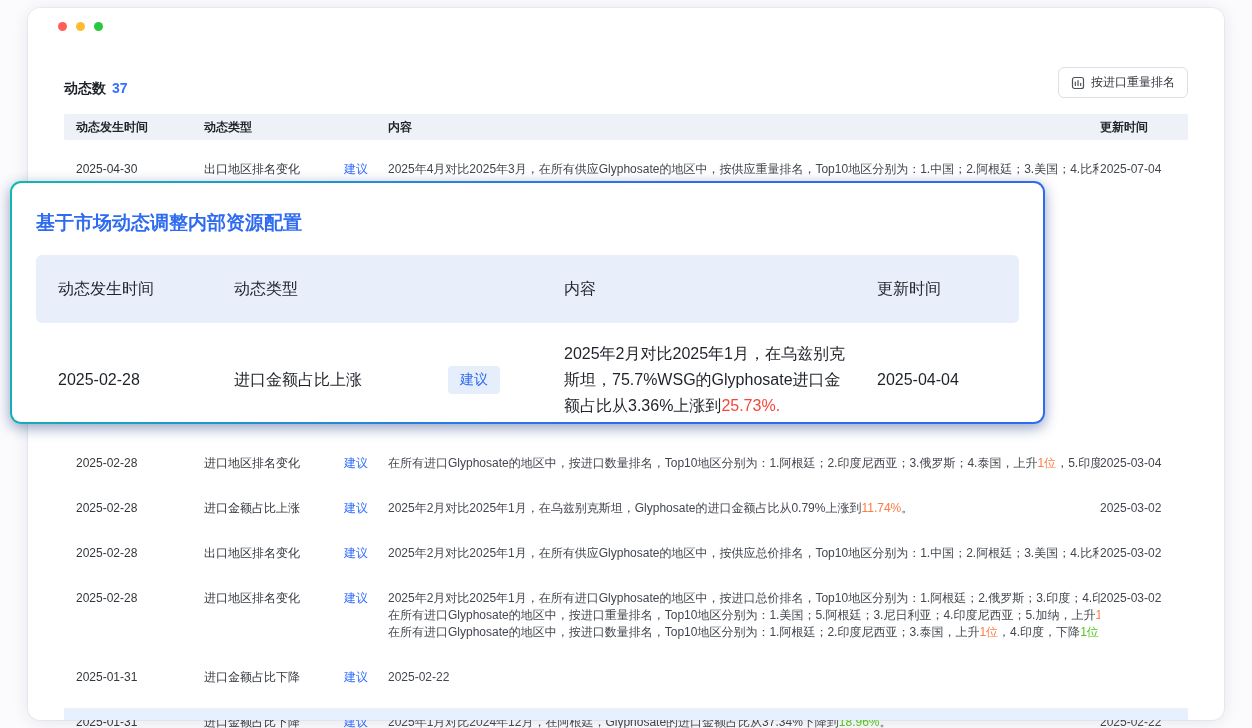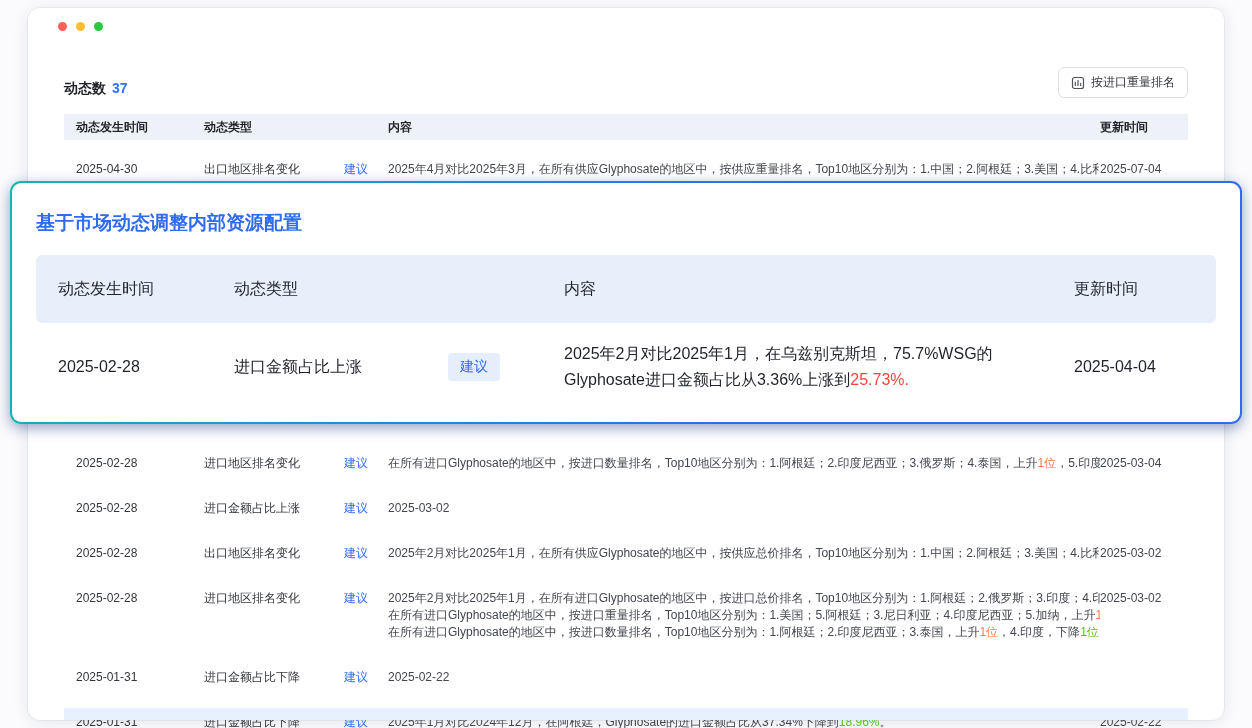--- a/index.html
+++ b/index.html
@@ -37,21 +37,21 @@
   .td-content .cline { white-space:nowrap; overflow:hidden; line-height:17px; }
 
   .c-red { color:#f5483b; } .c-orange { color:#ff7a45; } .c-green { color:#52c41a; }
 
   .overlay-spacer { height:249px; }
 
   .bottom-row-highlight { position:absolute; left:36px; right:36px; bottom:0; height:12px;
     background:#e7f1fd; }
 
   
-  .overlay { position:absolute; left:10px; top:181px; width:1232px; height:243px;
+  .overlay { position:absolute; left:10px; top:181px; width:1035px; height:243px;
     border-radius:11px; padding:2px;
     background:linear-gradient(110deg,#12b7b0 0%, #2e6bf0 60%, #2e6bf0 100%);
     box-shadow:0 4px 14px rgba(18,47,120,.45); }
   .overlay-inner { background:#fff; border-radius:9px; width:100%; height:100%;
     padding:26px 24px 0 24px; overflow:hidden; }
   .overlay-title { font-size:19px; font-weight:700; color:#2e6bf0; line-height:28px; }
 
   .ov-head, .ov-row { display:grid; grid-template-columns:176px 214px 116px 1fr 120px;
     align-items:center; padding-left:22px; padding-right:22px; }
   .ov-head { margin-top:18px; background:#e9eefb; border-radius:6px; height:68px;
@@ -121,20 +121,23 @@
           <div class="td td-content">
               <div class="cline"><span>在所有进口Glyphosate的地区中，按进口数量排名，Top10地区分别为：1.阿根廷；2.印度尼西亚；3.俄罗斯；4.泰国，上升</span><span class="c-orange">1位</span><span>，5.印度，下降</span></div>
             </div>
           <div class="td td-updated">2025-03-04</div>
         </div>
 
         <div class="trow">
           <div class="td td-time">2025-02-28</div>
           <div class="td td-type">进口金额占比上涨</div>
           <div class="td td-advice">建议</div>
+          <div class="td td-content">
+              <div class="cline"><span>2025年2月对比2025年1月，在乌兹别克斯坦，Glyphosate的进口金额占比从0.79%上涨到</span><span class="c-orange">11.74%</span><span>。</span></div>
+            </div>
           <div class="td td-updated">2025-03-02</div>
         </div>
 
         <div class="trow">
           <div class="td td-time">2025-02-28</div>
           <div class="td td-type">出口地区排名变化</div>
           <div class="td td-advice">建议</div>
           <div class="td td-content">
               <div class="cline"><span>2025年2月对比2025年1月，在所有供应Glyphosate的地区中，按供应总价排名，Top10地区分别为：1.中国；2.阿根廷；3.美国；4.比利时；5.新加...</span></div>
             </div>

